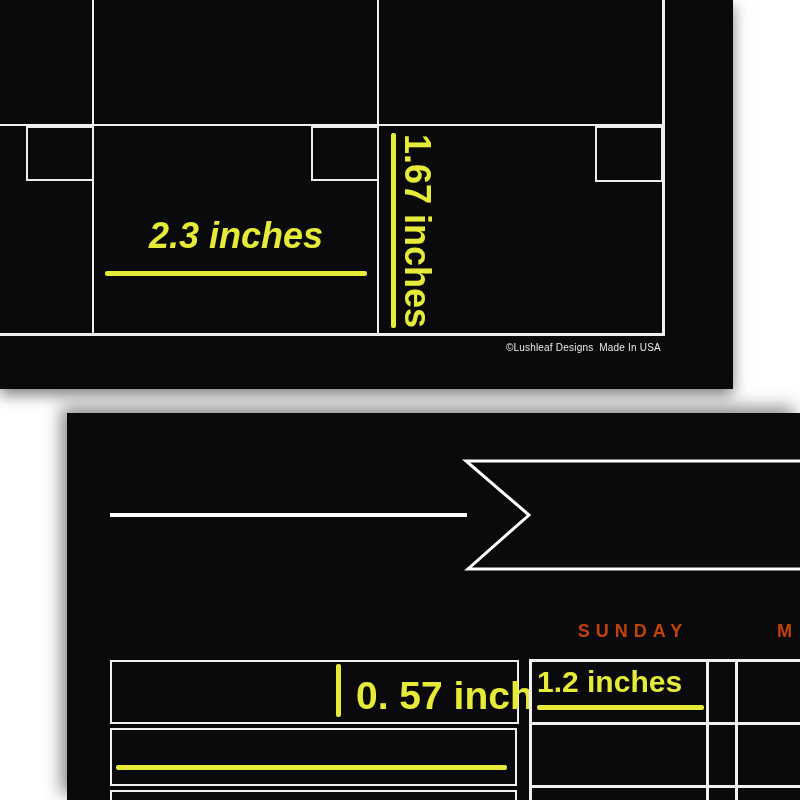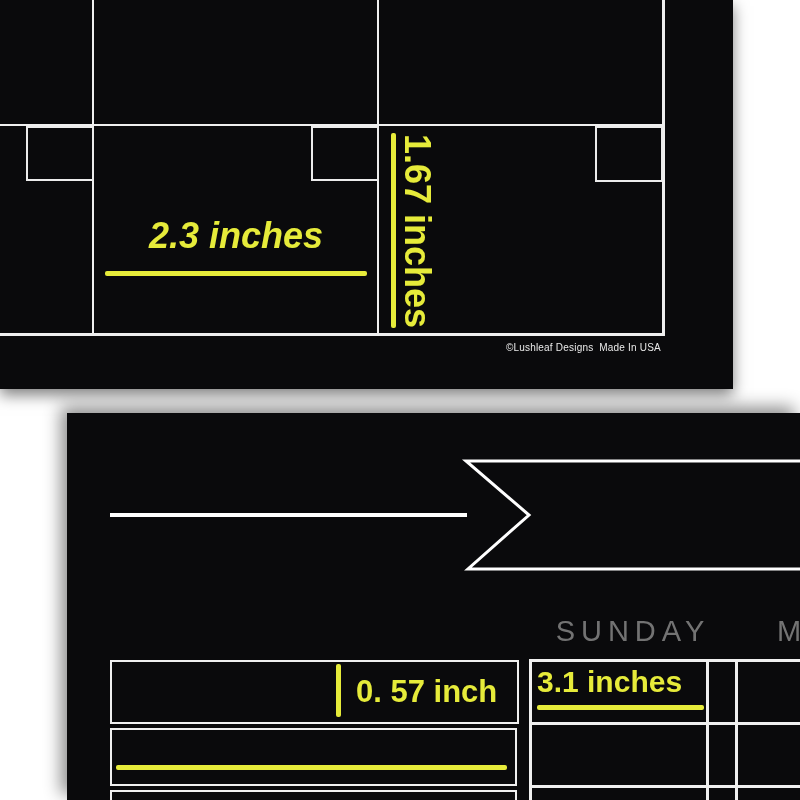--- a/index.html
+++ b/index.html
@@ -15,40 +15,40 @@
   .wline{position:absolute;background:#f0f0f0;}
   .ybar{position:absolute;background:#e6eb3a;border-radius:2px;}
   .datebox{position:absolute;border:2px solid #ececec;box-sizing:border-box;background:transparent;}
   .rowbox{position:absolute;border:2.5px solid #f0f0f0;box-sizing:border-box;background:transparent;}
   .ylabel{
     position:absolute;color:#e6eb3a;font-weight:bold;
     font-family:"Liberation Sans","DejaVu Sans",sans-serif;
     white-space:nowrap;line-height:1;
   }
   .day-label{
-    position:absolute;color:#737373;font-size:29px;font-weight:400;
+    position:absolute;color:#c2410c;font-size:18px;font-weight:700;
     letter-spacing:6px;line-height:25px;white-space:nowrap;
   }
   #top-width-label{left:105px;top:218px;width:262px;text-align:center;font-size:36px;font-style:italic;}
   #top-width-line{left:105px;top:271px;width:262px;height:5px;}
   #top-height-line{left:391px;top:133px;width:5px;height:195px;}
   #top-height-label{
     left:397px;top:133px;height:197px;width:40px;font-size:36px;
     writing-mode:vertical-rl;display:flex;align-items:center;justify-content:center;
   }
   #copyright{
     position:absolute;right:72px;top:342px;color:#e9e9e9;font-size:10px;
     letter-spacing:.2px;white-space:pre;
   }
   #arrow-line{left:43px;top:100px;width:357px;height:4px;background:#fff;}
   #banner-svg{position:absolute;left:388px;top:37px;width:345px;height:130px;}
   #sunday-label{left:476px;top:206px;width:180px;text-align:center;}
   #monday-label{left:710px;top:206px;width:90px;text-align:left;}
   #row-height-line{left:269px;top:251px;width:4.5px;height:53px;}
-  #row-height-label{left:289px;top:263px;font-size:31px;}
+  #row-height-label{left:289px;top:263px;font-size:39px;}
   #notes-width-label{left:53px;top:321px;font-size:32px;}
   #notes-width-line{left:49px;top:352px;width:391px;height:5px;}
   #col-width-label{left:470px;top:254px;font-size:30px;}
   #col-width-line{left:470px;top:292px;width:167px;height:5px;}
 </style>
 </head>
 <body>
 
 <div class="board" id="top-board">
 
@@ -90,15 +90,15 @@
 
   <div class="ybar" id="notes-width-line"></div>
 
   <div class="wline" style="left:462px;top:246px;width:2.5px;height:141px;"></div>
   <div class="wline" style="left:639px;top:246px;width:2.5px;height:141px;"></div>
   <div class="wline" style="left:668px;top:246px;width:2.5px;height:141px;"></div>
   <div class="wline" style="left:462px;top:246px;width:271px;height:2.5px;"></div>
   <div class="wline" style="left:462px;top:309px;width:271px;height:2.5px;"></div>
   <div class="wline" style="left:462px;top:372px;width:271px;height:2.5px;"></div>
 
-  <div class="ylabel" id="col-width-label">3.1 inches</div>
+  <div class="ylabel" id="col-width-label">1.2 inches</div>
   <div class="ybar" id="col-width-line"></div>
 </div>
 
 </body></html>

